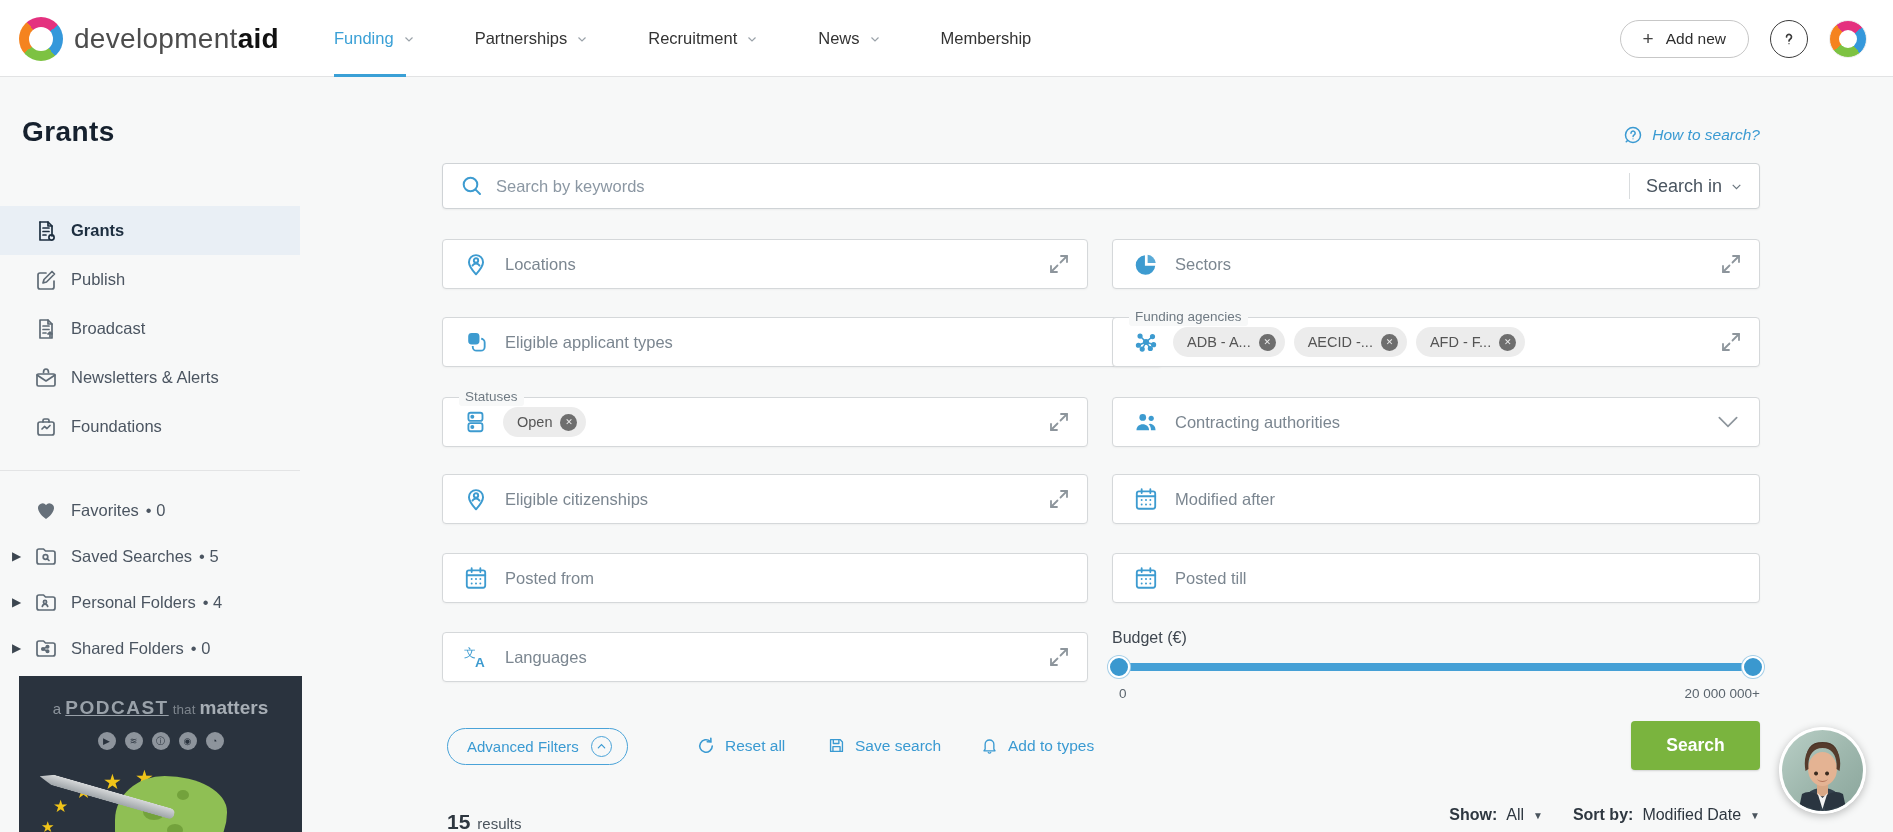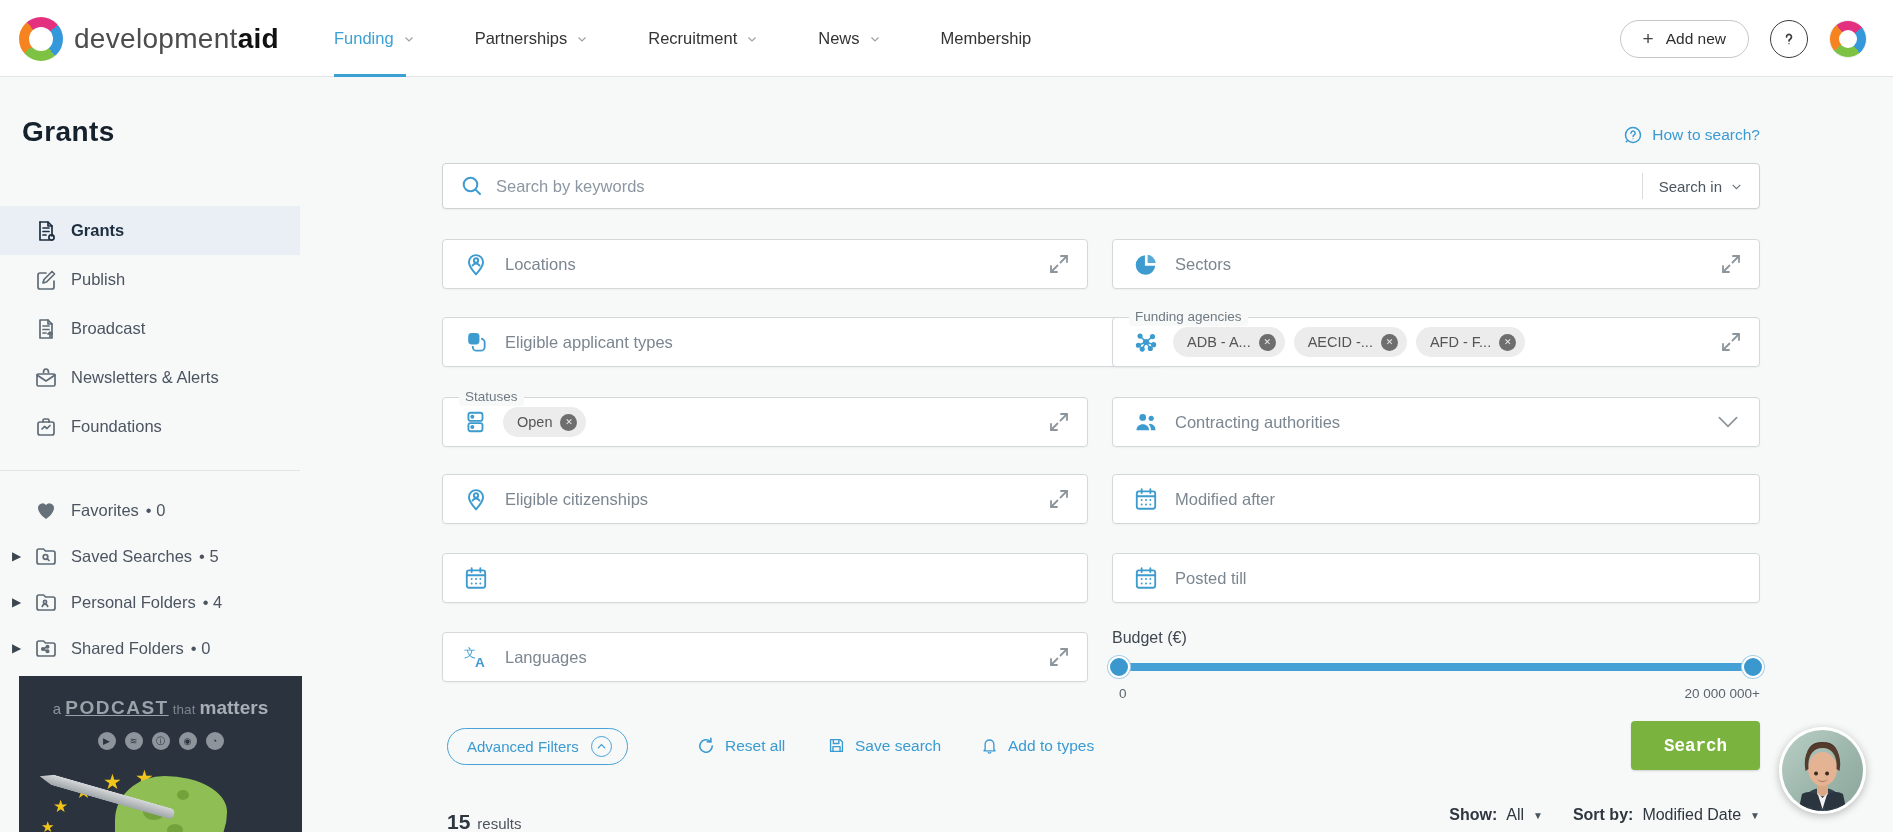--- a/index.html
+++ b/index.html
@@ -62,31 +62,31 @@
   .star { position:absolute; color:#f0c419; }
   .blob { position:absolute; left:96px; top:12px; width:112px; height:86px; background:#8fbf54;
           border-radius:48% 60% 42% 58%/55% 45% 62% 40%; }
   .blob i { position:absolute; background:#73a23c; border-radius:50%; display:block; }
   .sword { position:absolute; left:18px; top:26px; width:140px; height:11px; background:linear-gradient(#d7d9da,#9ea4a8);
            transform:rotate(16deg); border-radius:0 6px 6px 0; clip-path:polygon(0 50%,10% 0,100% 0,100% 100%,10% 100%); }
 
   
   .howto { position:absolute; top:125px; left:442px; width:1318px; display:flex; justify-content:flex-end;
            align-items:center; gap:9px; }
-  .howto a { color:#3a9ad2; font-size:15.5px; text-decoration:none; }
+  .howto a { color:#3a9ad2; font-style:italic; font-size:15.5px; text-decoration:none; }
 
   .searchbar { position:absolute; left:442px; top:163px; width:1318px; height:46px; background:#fff;
                border:1px solid #cfd3d6; border-radius:4px; display:flex; align-items:center;
                box-shadow:0 1px 2px rgba(0,0,0,.05); }
   .searchbar .sicon { margin:0 12px 0 17px; flex:0 0 24px; }
   .searchbar input { flex:1; border:none; outline:none; font-size:16.5px; color:#333; background:transparent;
                      font-family:"Liberation Sans", sans-serif; }
   .searchbar input::placeholder { color:#8b97a3; }
   .searchbar .vdiv { width:1px; height:26px; background:#d9dcde; margin-right:16px; }
-  .searchbar .search-in { display:flex; align-items:center; gap:8px; margin-right:16px; font-size:15px;
+  .searchbar .search-in { display:flex; align-items:center; gap:8px; margin-right:16px; font-size:18px;
                           color:#4a5560; cursor:pointer; white-space:nowrap; }
 
   .field { position:absolute; height:50px; background:#fff; border:1px solid #d5d8da; border-radius:4px;
            display:flex; align-items:center; box-shadow:0 1px 2px rgba(0,0,0,.04); }
   .field .ficon { margin:0 0 0 20px; flex:0 0 26px; width:26px; height:26px; }
   .field .flabel { margin-left:16px; font-size:16.5px; color:#7b8690; flex:1; white-space:nowrap; }
   .field .expand { margin-right:16px; width:24px; height:24px; cursor:pointer; flex:0 0 24px; }
   .field .bigchev { margin-right:18px; width:26px; height:26px; cursor:pointer; flex:0 0 26px; }
   .legend { position:absolute; top:-10px; left:16px; background:#f7f8f8; padding:0 6px; font-size:13.5px;
             color:#6f7a83; line-height:18px; border-radius:3px; }
@@ -108,21 +108,21 @@
   .adv-btn { position:absolute; left:447px; top:728px; height:37px; padding:0 15px 0 19px; border:1px solid #4aa3d8;
              border-radius:19px; background:transparent; color:#3a9ad2; font-size:15px; display:flex;
              align-items:center; gap:12px; cursor:pointer; font-family:"Liberation Sans", sans-serif; }
   .adv-btn .circ { width:21px; height:21px; border:1px solid #4aa3d8; border-radius:50%;
                    display:flex; align-items:center; justify-content:center; }
   .link-action { position:absolute; top:736px; display:flex; align-items:center; gap:9px; color:#3a9ad2;
                  font-size:15.5px; cursor:pointer; white-space:nowrap; }
   .la-reset { left:696px; } .la-save { left:827px; } .la-alert { left:980px; }
   .search-btn { position:absolute; left:1631px; top:721px; width:129px; height:49px; background:#7ab43e;
                 border:none; border-radius:4px; color:#fff; font-size:17.5px; font-weight:700; cursor:pointer;
-                box-shadow:0 1px 2px rgba(0,0,0,.15); font-family:Liberation Mono, monospace; }
+                box-shadow:0 1px 2px rgba(0,0,0,.15); font-family:Liberation Sans, sans-serif; }
 
   .results-left { position:absolute; left:447px; top:803px; display:flex; align-items:baseline; gap:7px; }
   .results-left .rcount { font-size:21px; font-weight:700; color:#2e3740; }
   .results-left .rlabel { font-size:15px; color:#4a545d;margin-top:12px; }
   .results-right { position:absolute; top:806px; right:133px; display:flex; align-items:center; gap:30px; }
   .rr-group { display:flex; align-items:center; gap:9px; font-size:16px; color:#2e3740; cursor:pointer; }
   .rr-group .rr-label { font-weight:700; }
   .rr-group .tri { font-size:10px; color:#4a545d; }
 
   .chat-avatar { position:absolute; left:1779px; top:727px; width:87px; height:87px; border-radius:50%;
@@ -478,20 +478,21 @@
         <path d="M8 3v3.5M16 3v3.5"></path>
         <g fill="#3d9bd0" stroke="none">
           <circle cx="8" cy="13" r=".9"></circle>
           <circle cx="12" cy="13" r=".9"></circle>
           <circle cx="16" cy="13" r=".9"></circle>
           <circle cx="8" cy="17" r=".9"></circle>
           <circle cx="12" cy="17" r=".9"></circle>
           <circle cx="16" cy="17" r=".9"></circle>
         </g>
       </svg>
+    <span class="flabel">Posted from</span>
   </div>
   <div class="field" style="left:1112px; top:553px; width:648px;">
     <svg class="ficon" viewBox="0 0 24 24" fill="none" stroke="#3d9bd0" stroke-width="1.7" stroke-linecap="round">
         <rect x="3.5" y="5" width="17" height="16" rx="2"></rect>
         <path d="M3.5 9.5h17"></path>
         <path d="M8 3v3.5M16 3v3.5"></path>
         <g fill="#3d9bd0" stroke="none">
           <circle cx="8" cy="13" r=".9"></circle>
           <circle cx="12" cy="13" r=".9"></circle>
           <circle cx="16" cy="13" r=".9"></circle>

